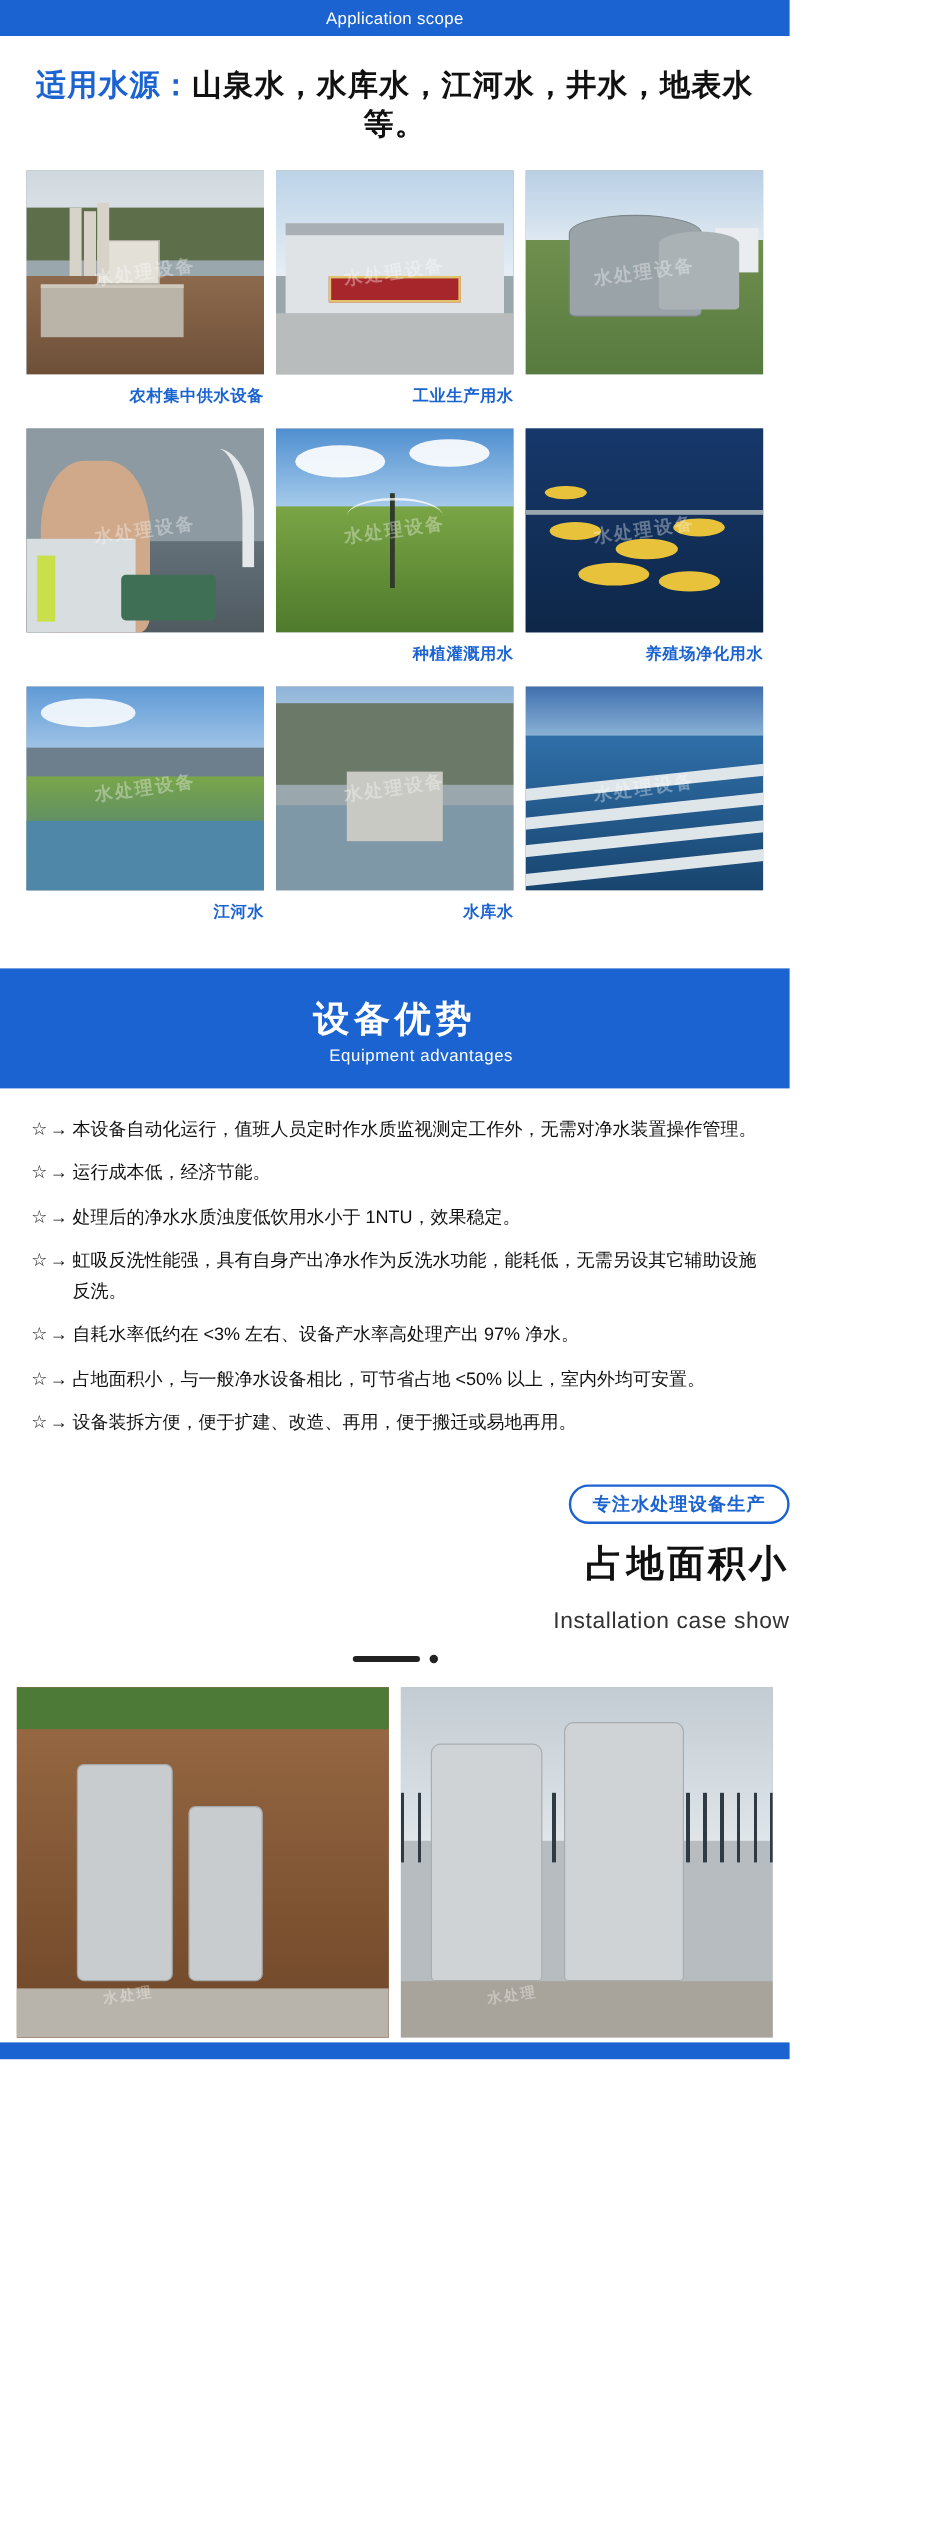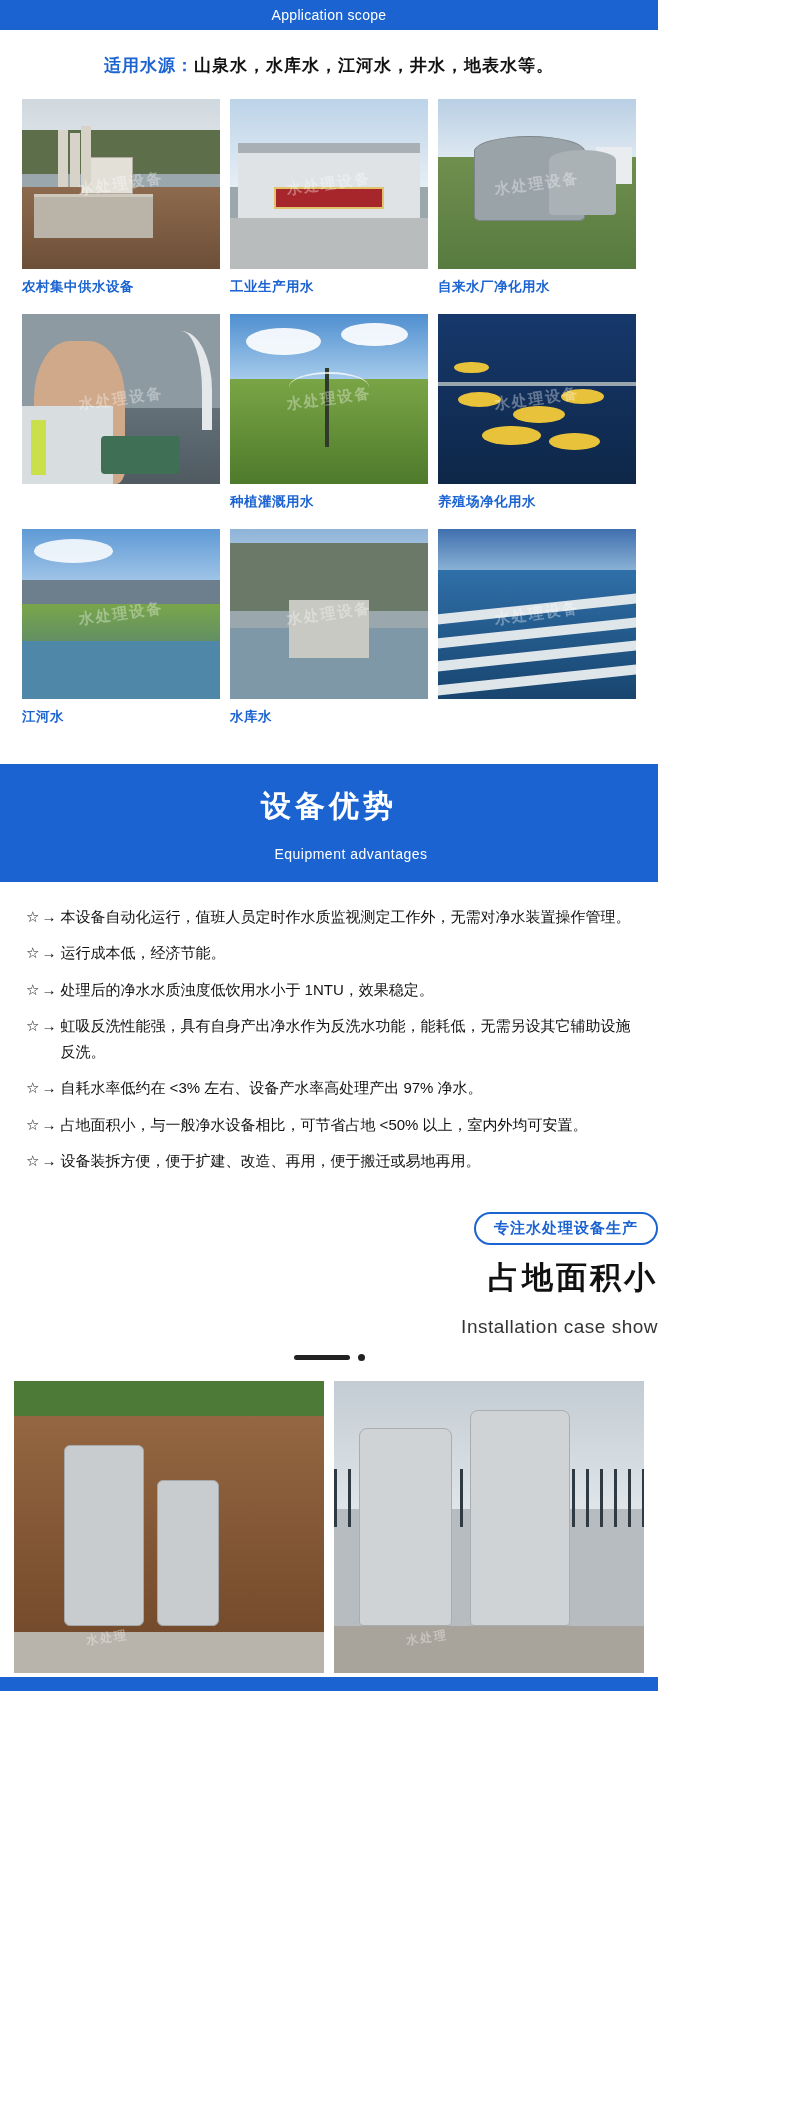--- a/index.html
+++ b/index.html
@@ -21,21 +21,21 @@
     align-items: center;
     justify-content: center;
     font-size: 14px;
     letter-spacing: .3px;
   }
 
   
   .scope-section { padding: 24px 22px 8px 22px; }
   .scope-heading {
     text-align: center;
-    font-size: 17px;
+    font-size: 25px;
     font-weight: bold;
     letter-spacing: 1px;
     margin-bottom: 22px;
     color: #111;
   }
   .scope-heading .hl { color: #1b63d0; }
 
   .grid {
     display: grid;
     grid-template-columns: repeat(3, 1fr);
@@ -44,21 +44,21 @@
   }
   .cell { width: 100%; }
   .photo {
     width: 100%;
     height: 170px;
     position: relative;
     overflow: hidden;
     background: #9aa7ad;
   }
   .cap {
-    text-align: left;
+    text-align: right;
     font-size: 13.5px;
     font-weight: bold;
     color: #1b63d0;
     padding: 9px 0 14px 0;
     letter-spacing: .5px;
   }
 
   
   .sky { position:absolute; left:0; right:0; top:0; }
   .ground { position:absolute; left:0; right:0; bottom:0; }
@@ -133,21 +133,21 @@
 
   
   .adv-banner {
     margin-top: 16px;
     background: #1b63d0;
     color: #ffffff;
     text-align: center;
     padding: 22px 0 20px 0;
   }
   .adv-banner .t1 { font-size: 30px; font-weight: bold; letter-spacing: 4px; }
-  .adv-banner .t2 { font-size: 14px; margin-top: 19px; letter-spacing: .5px; padding-left: 44px; }
+  .adv-banner .t2 { font-size: 14px; margin-top: 1px; letter-spacing: .5px; padding-left: 44px; }
 
   
   .adv-list { padding: 22px 26px 10px 26px; }
   .adv-item {
     display: flex;
     font-size: 15px;
     line-height: 1.75;
     margin-bottom: 10px;
     color: #111;
   }
@@ -256,21 +256,20 @@
 
       <div class="cell">
         <div class="photo p3">
           <div class="sky"></div>
             <div class="ground"></div>
           <div class="shed"></div>
             <div class="tank"></div>
             <div class="tank2"></div>
           <div class="wm">水处理设备</div>
         </div>
-        <div class="cap">自来水厂净化用水</div>
       </div>
 
       <div class="cell">
         <div class="photo p4">
           <div class="wall"></div>
           <div class="person"></div>
           <div class="vest">
               <b></b>
             </div>
           <div class="hose"></div>

